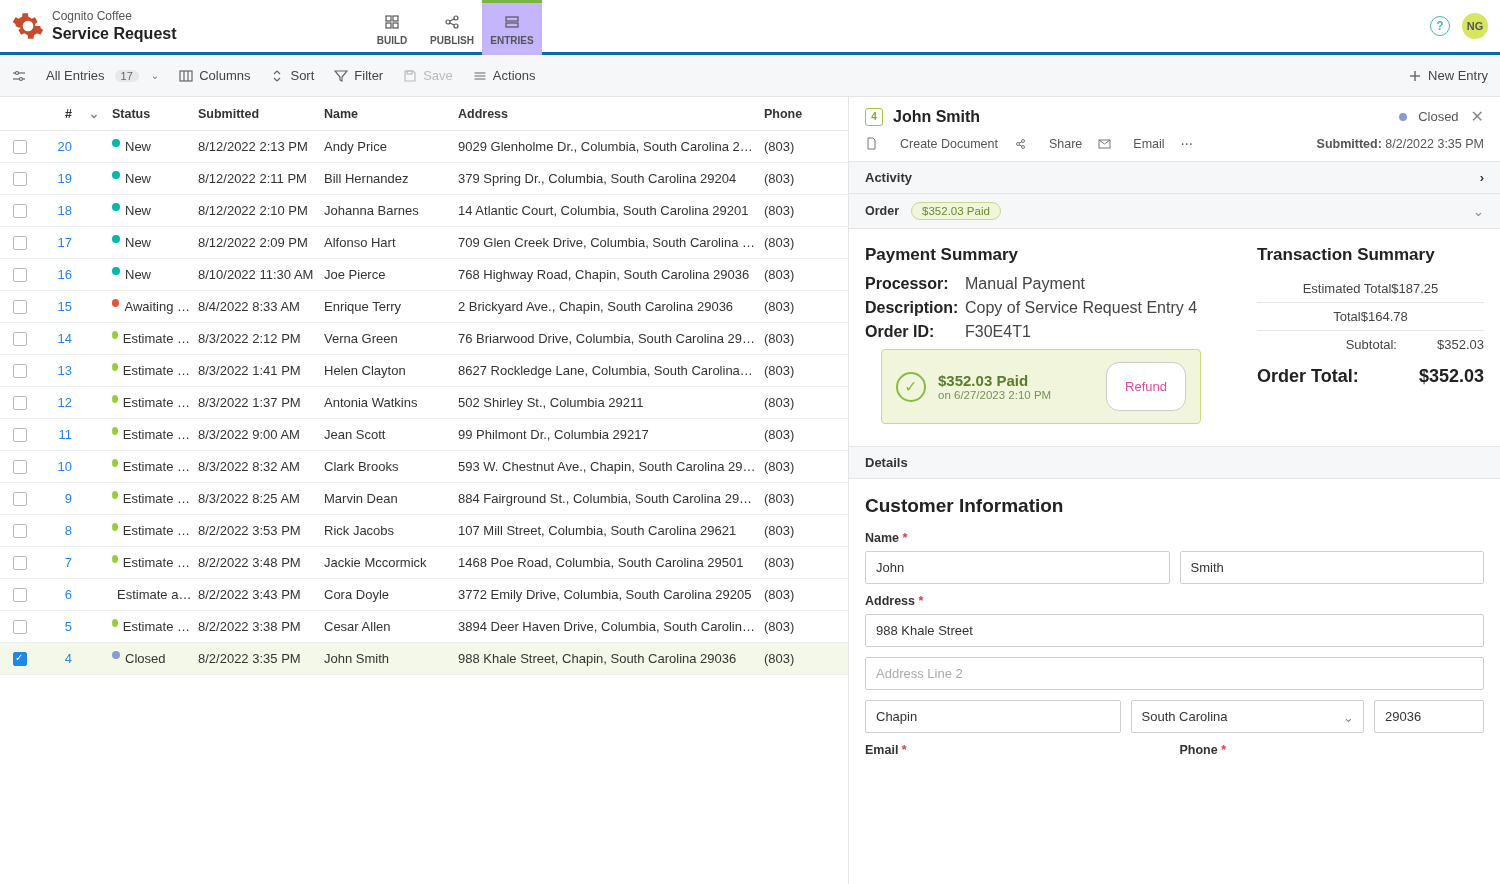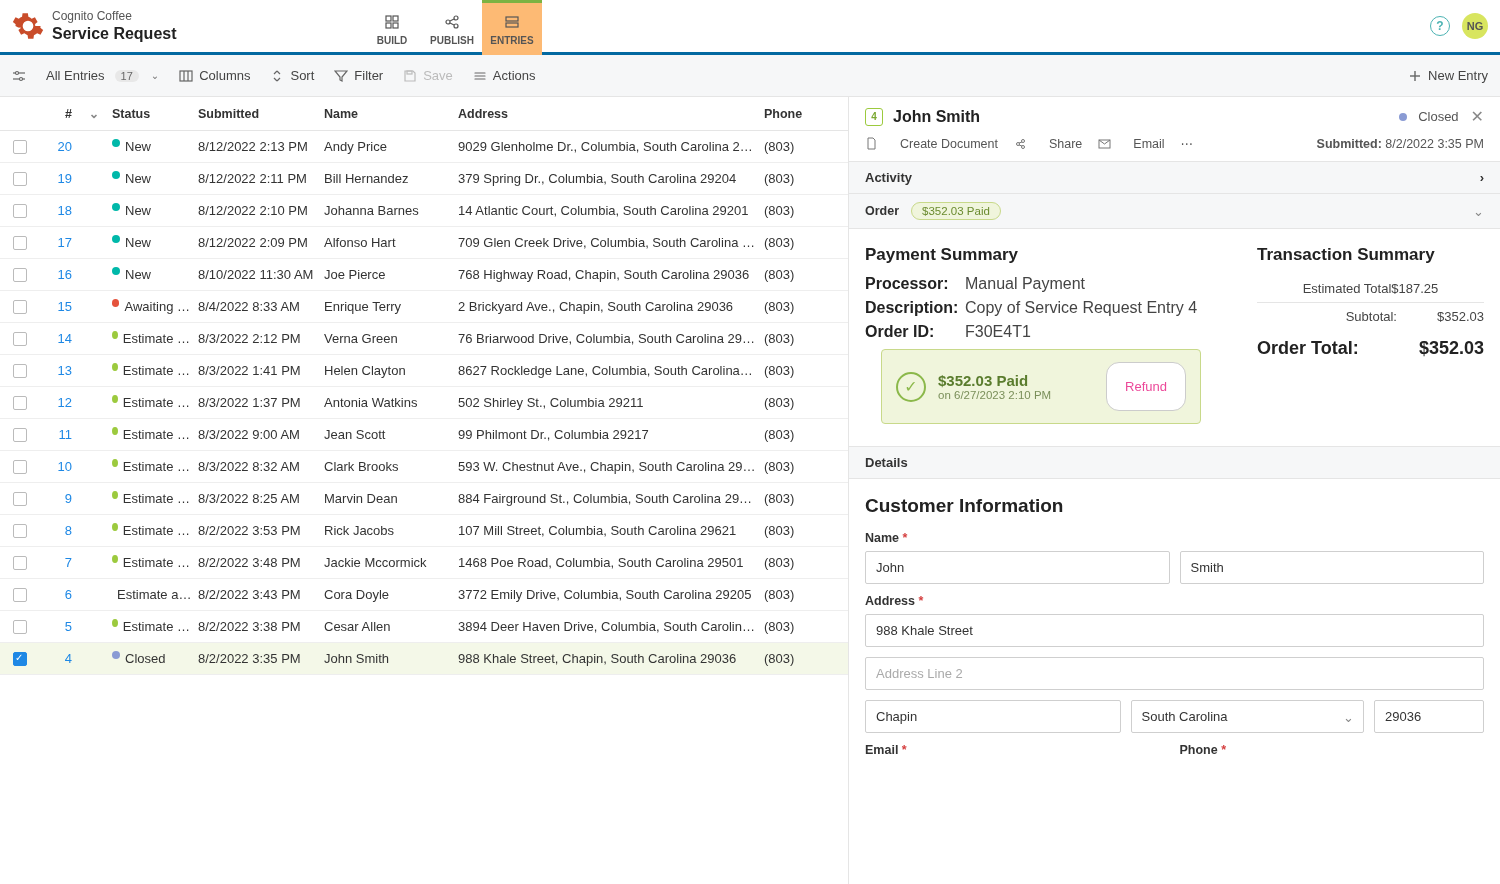--- a/index.html
+++ b/index.html
@@ -4,21 +4,21 @@
 <style>
 *{box-sizing:border-box;margin:0;padding:0;font-family:"Segoe UI",-apple-system,Arial,sans-serif}
 body{background:#fff;color:#333;font-size:13px;width:1500px;height:884px;overflow:hidden;position:relative}
 .header{display:flex;align-items:center;height:55px;border-bottom:3px solid #0369a1;padding:0 12px}
 .logo{width:32px;height:32px;margin-right:8px;color:#c94c2a}
 .brand-text{display:flex;flex-direction:column;line-height:1.2}
 .brand-org{font-size:12px;color:#555}
 .brand-title{font-size:16px;font-weight:600;color:#222}
 .nav-tabs{display:flex;margin-left:auto;margin-right:auto;position:absolute;left:362px;top:0;height:55px}
 .nav-tab{display:flex;flex-direction:column;align-items:center;justify-content:center;width:60px;height:55px;font-size:10px;font-weight:600;color:#555;cursor:pointer;border-top:3px solid transparent}
-.nav-tab.active{border-top-color:#7cb342;background:#fdba74}
+.nav-tab.active{border-top-color:#7cb342;background:#c4b5fd}
 .nav-tab-icon{width:18px;height:18px;margin-bottom:4px;display:flex;align-items:center;justify-content:center}
 .header-right{margin-left:auto;display:flex;align-items:center;gap:12px}
 .help-icon{width:20px;height:20px;border:1.5px solid #4cb3b3;border-radius:50%;color:#4cb3b3;display:flex;align-items:center;justify-content:center;font-size:12px;font-weight:600}
 .avatar{width:26px;height:26px;border-radius:50%;background:#d8e55f;color:#555;display:flex;align-items:center;justify-content:center;font-size:11px;font-weight:600}
 .toolbar{display:flex;align-items:center;height:42px;background:#f6f7f8;border-bottom:1px solid #e5e5e5;padding:0 12px;gap:20px}
 .tb-btn{display:flex;align-items:center;gap:6px;color:#444;cursor:pointer;font-size:13px}
 .tb-btn.disabled{color:#bbb}
 .tb-icon{width:14px;height:14px;display:inline-flex;align-items:center;justify-content:center}
 .pill{background:#e8e8e8;border-radius:8px;padding:0 6px;font-size:11px;color:#666;margin-left:4px}
 .chev{font-size:10px;color:#777;margin-left:6px}
@@ -514,20 +514,24 @@
         </div>
         <button class="refund-btn">Refund</button>
       </div>
     </div>
     <div class="sum-col">
       <div class="sum-title">Transaction Summary</div>
       <div class="trans-row line">
           <span>Estimated Total</span>
           <span>$187.25</span>
         </div>
+      <div class="trans-row line">
+          <span>Total</span>
+          <span>$164.78</span>
+        </div>
       <div class="trans-row">
           <span style="margin-left:auto;margin-right:40px">Subtotal:</span>
           <span>$352.03</span>
         </div>
       <div class="order-total">
           <span>Order Total:</span>
           <span>$352.03</span>
         </div>
     </div>
   </div>

